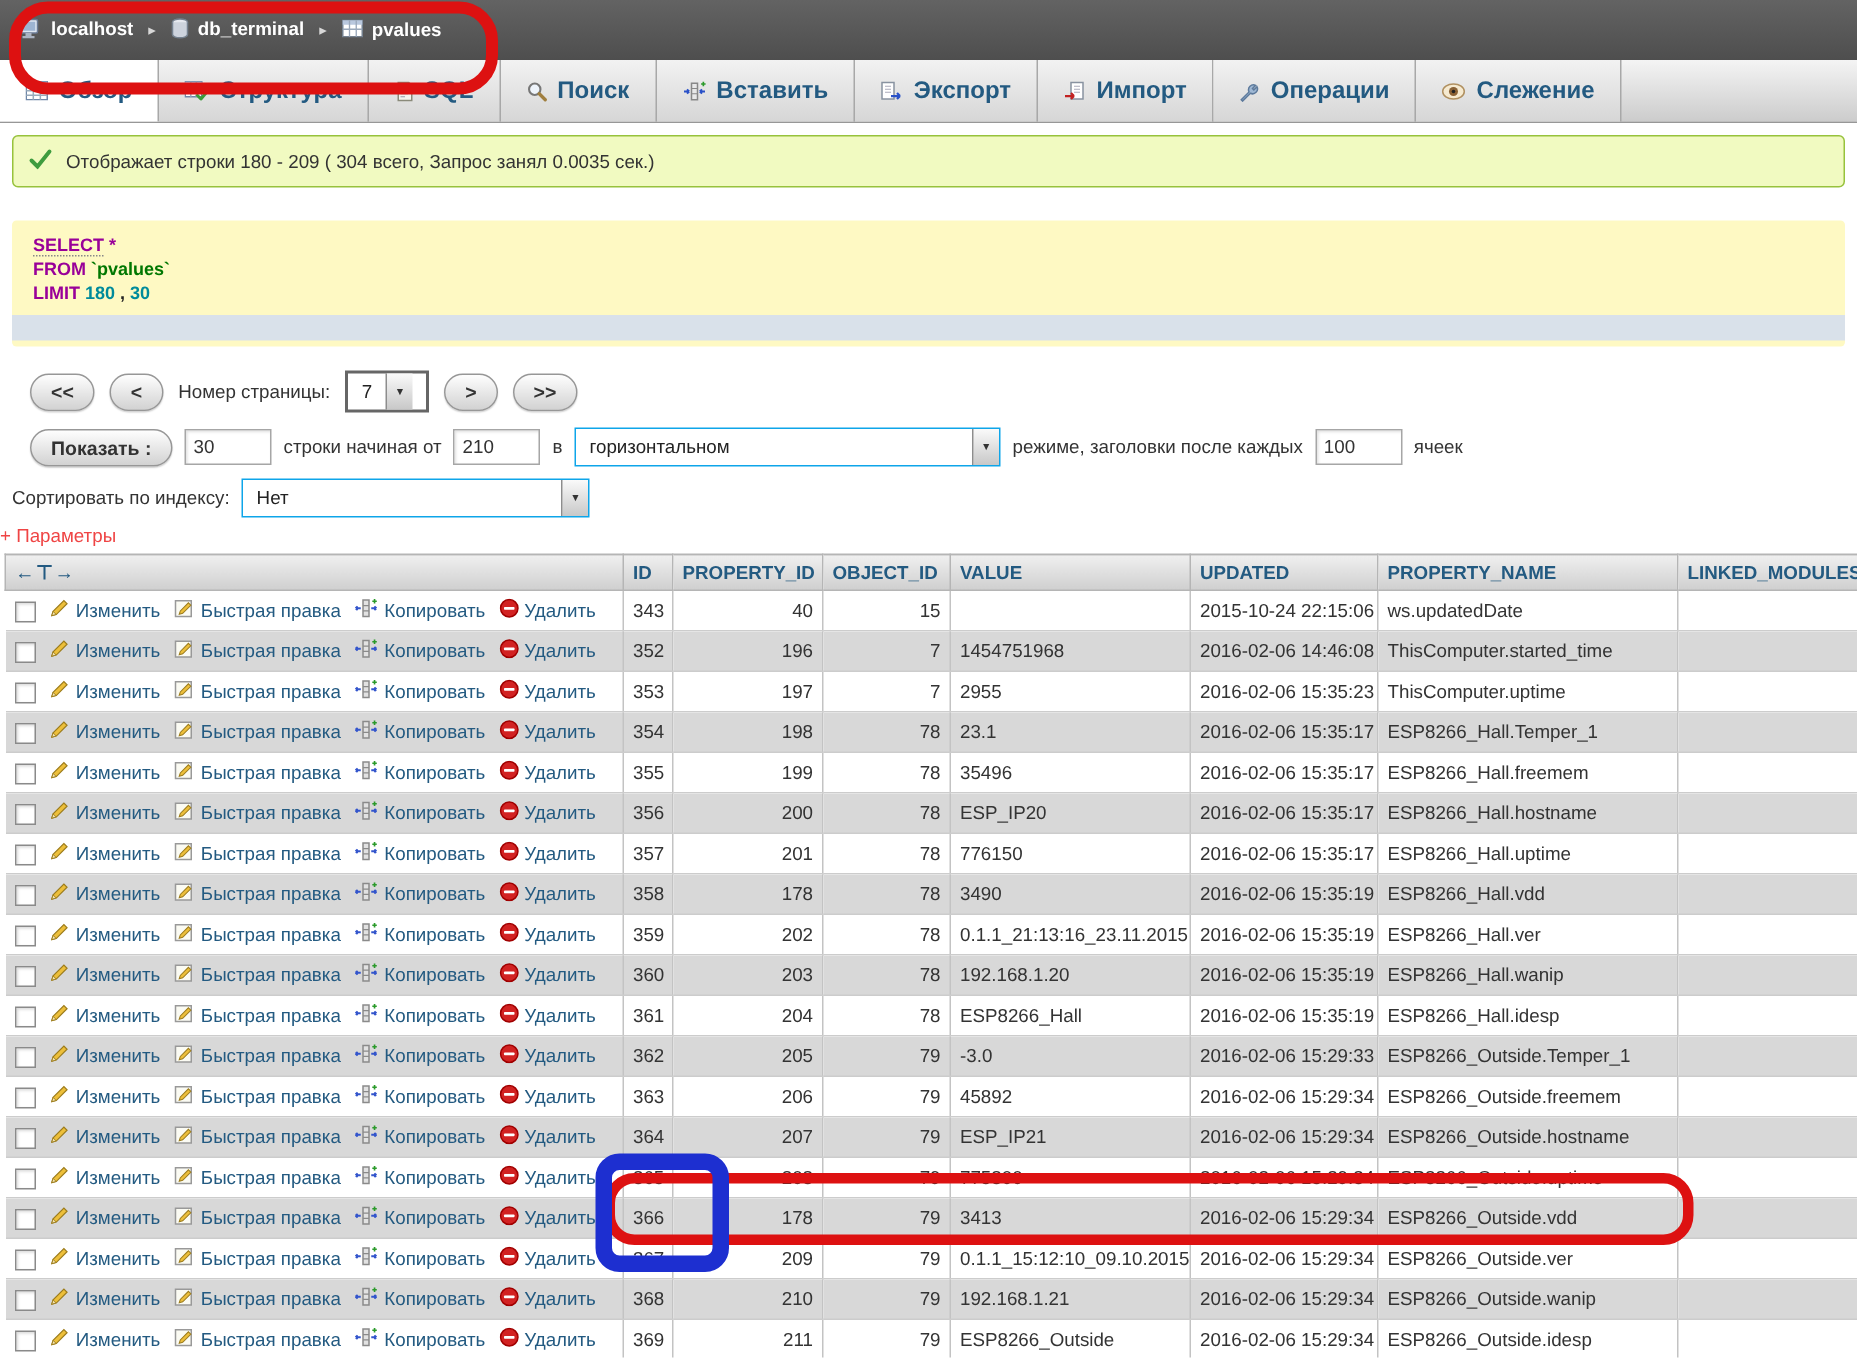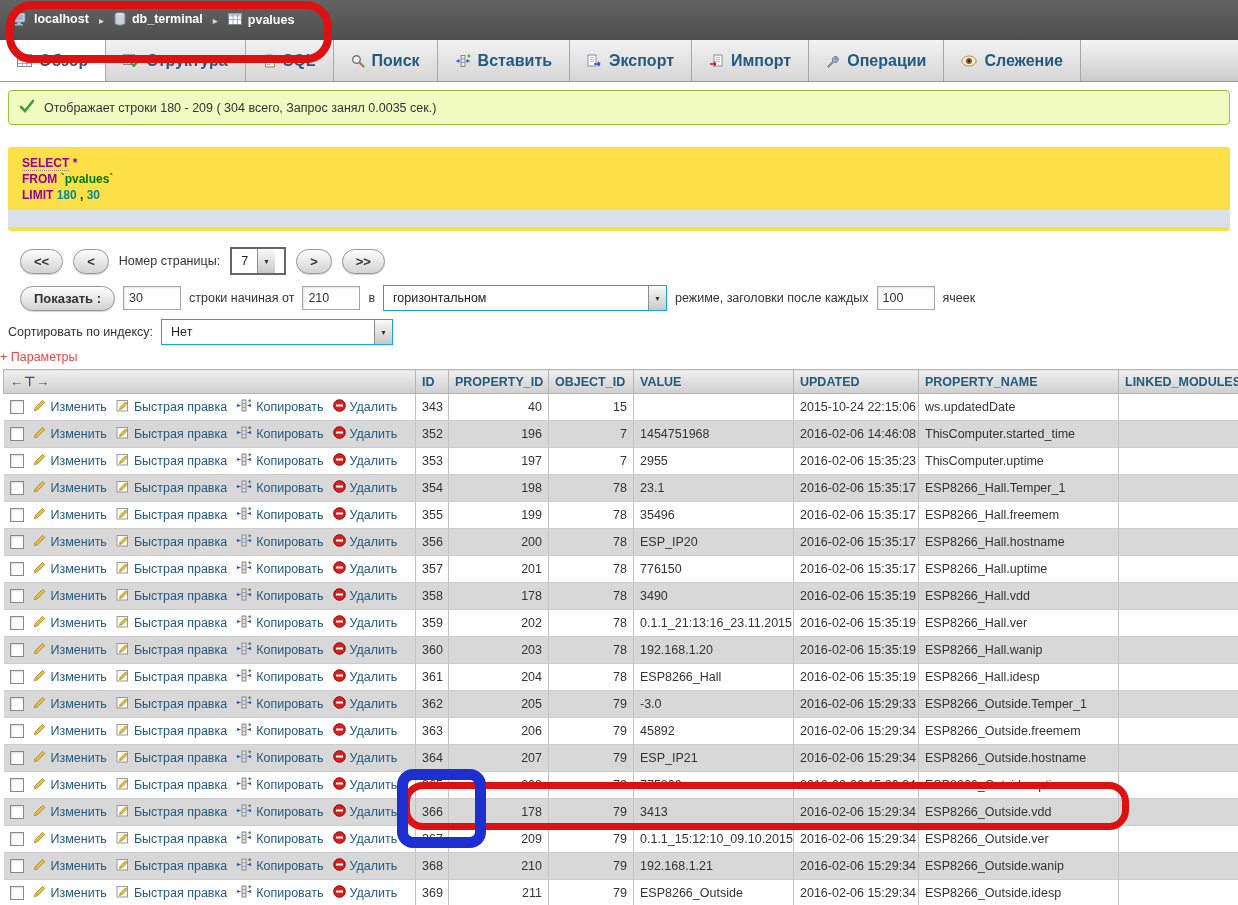--- a/index.html
+++ b/index.html
@@ -17,21 +17,21 @@
   .tabbar{height:41px;background:linear-gradient(#f4f4f4,#cccccc);border-bottom:1px solid #979797;
     display:flex;align-items:stretch;}
   .tab{display:flex;align-items:center;gap:7px;padding:0 17px;border-right:1px solid #a8a8a8;
     color:#235a81;font-size:16px;font-weight:bold;cursor:pointer;background:linear-gradient(#f2f2f2,#d6d6d6);}
   .tab.active{background:#fff;}
   .tab-icon{display:flex;align-items:center;}
   
   .message{margin:8px;border:1px solid #97c23c;background:#f1fac1;border-radius:4px;
     padding:8px 10px;display:flex;align-items:center;gap:9px;font-size:12.5px;color:#333;}
   
-  .sqlbox{margin:22px 8px 0 8px;background:#fde047;border-radius:3px;padding-top:8px;}
+  .sqlbox{margin:22px 8px 0 8px;background:#fef9c3;border-radius:3px;padding-top:8px;}
   .sqlline{padding:0 14px;font-size:12px;font-weight:bold;line-height:16px;color:#222;}
   .kw{color:#990099;}
   .kw-help{border-bottom:1px dotted #888;}
   .tblname{color:#007700;margin-top:29px;}
   .num{color:#008b9b;}
   .sql-footer{height:17px;background:#d9e1ea;margin-top:7px;}
   .sqlbox::after{content:"";display:block;height:4px;}
   
   .controls1{margin:16px 0 0 20px;display:flex;align-items:center;gap:10px;height:28px;}
   .controls2{margin:10px 0 0 20px;display:flex;align-items:center;gap:8px;height:26px;}
@@ -55,21 +55,21 @@
   
   table.results{border-collapse:collapse;table-layout:fixed;width:1235px;margin:4px 0 0 3px;
     font-size:12.5px;}
   table.results th{background:linear-gradient(#efefef,#cfcfcf);color:#235a81;font-weight:bold;
     text-align:left;padding:4px 6px;border:1px solid #b5b5b5;height:15px;white-space:nowrap;overflow:hidden;}
   table.results td{padding:5px 6px;border-right:1px solid #c3c3c3;border-bottom:1px solid #cccccc;
     height:16px;white-space:nowrap;overflow:hidden;color:#333;}
   tr.odd td{background:#ffffff;}
   tr.even td{background:#d8d8d8;}
   td.num-cell{text-align:right;}
-  .actions-cell{display:flex;align-items:center;gap:9px;}
+  .actions-cell{display:flex;align-items:flex-end;gap:9px;}
   .cb{width:12px;height:12px;border:1px solid #8a8a8a;background:#fff;display:inline-block;
     box-shadow:inset 1px 1px 2px rgba(0,0,0,.15);cursor:pointer;flex:0 0 auto;}
   .rowlink{display:flex;align-items:center;gap:4px;color:#235a81;cursor:pointer;text-decoration:none;}
   .arrows-header{font-size:13px;letter-spacing:1px;}
   
   .annotation{position:absolute;pointer-events:none;background:transparent;}
   .ann-breadcrumb{left:6px;top:1px;width:310px;height:46px;border-width:8px;border-style:solid;
     border-radius:26px;z-index:50;}
   .ann-row{left:403px;top:782px;width:712px;height:34px;border-width:7px;border-style:solid;
     border-radius:20px;z-index:39;}

